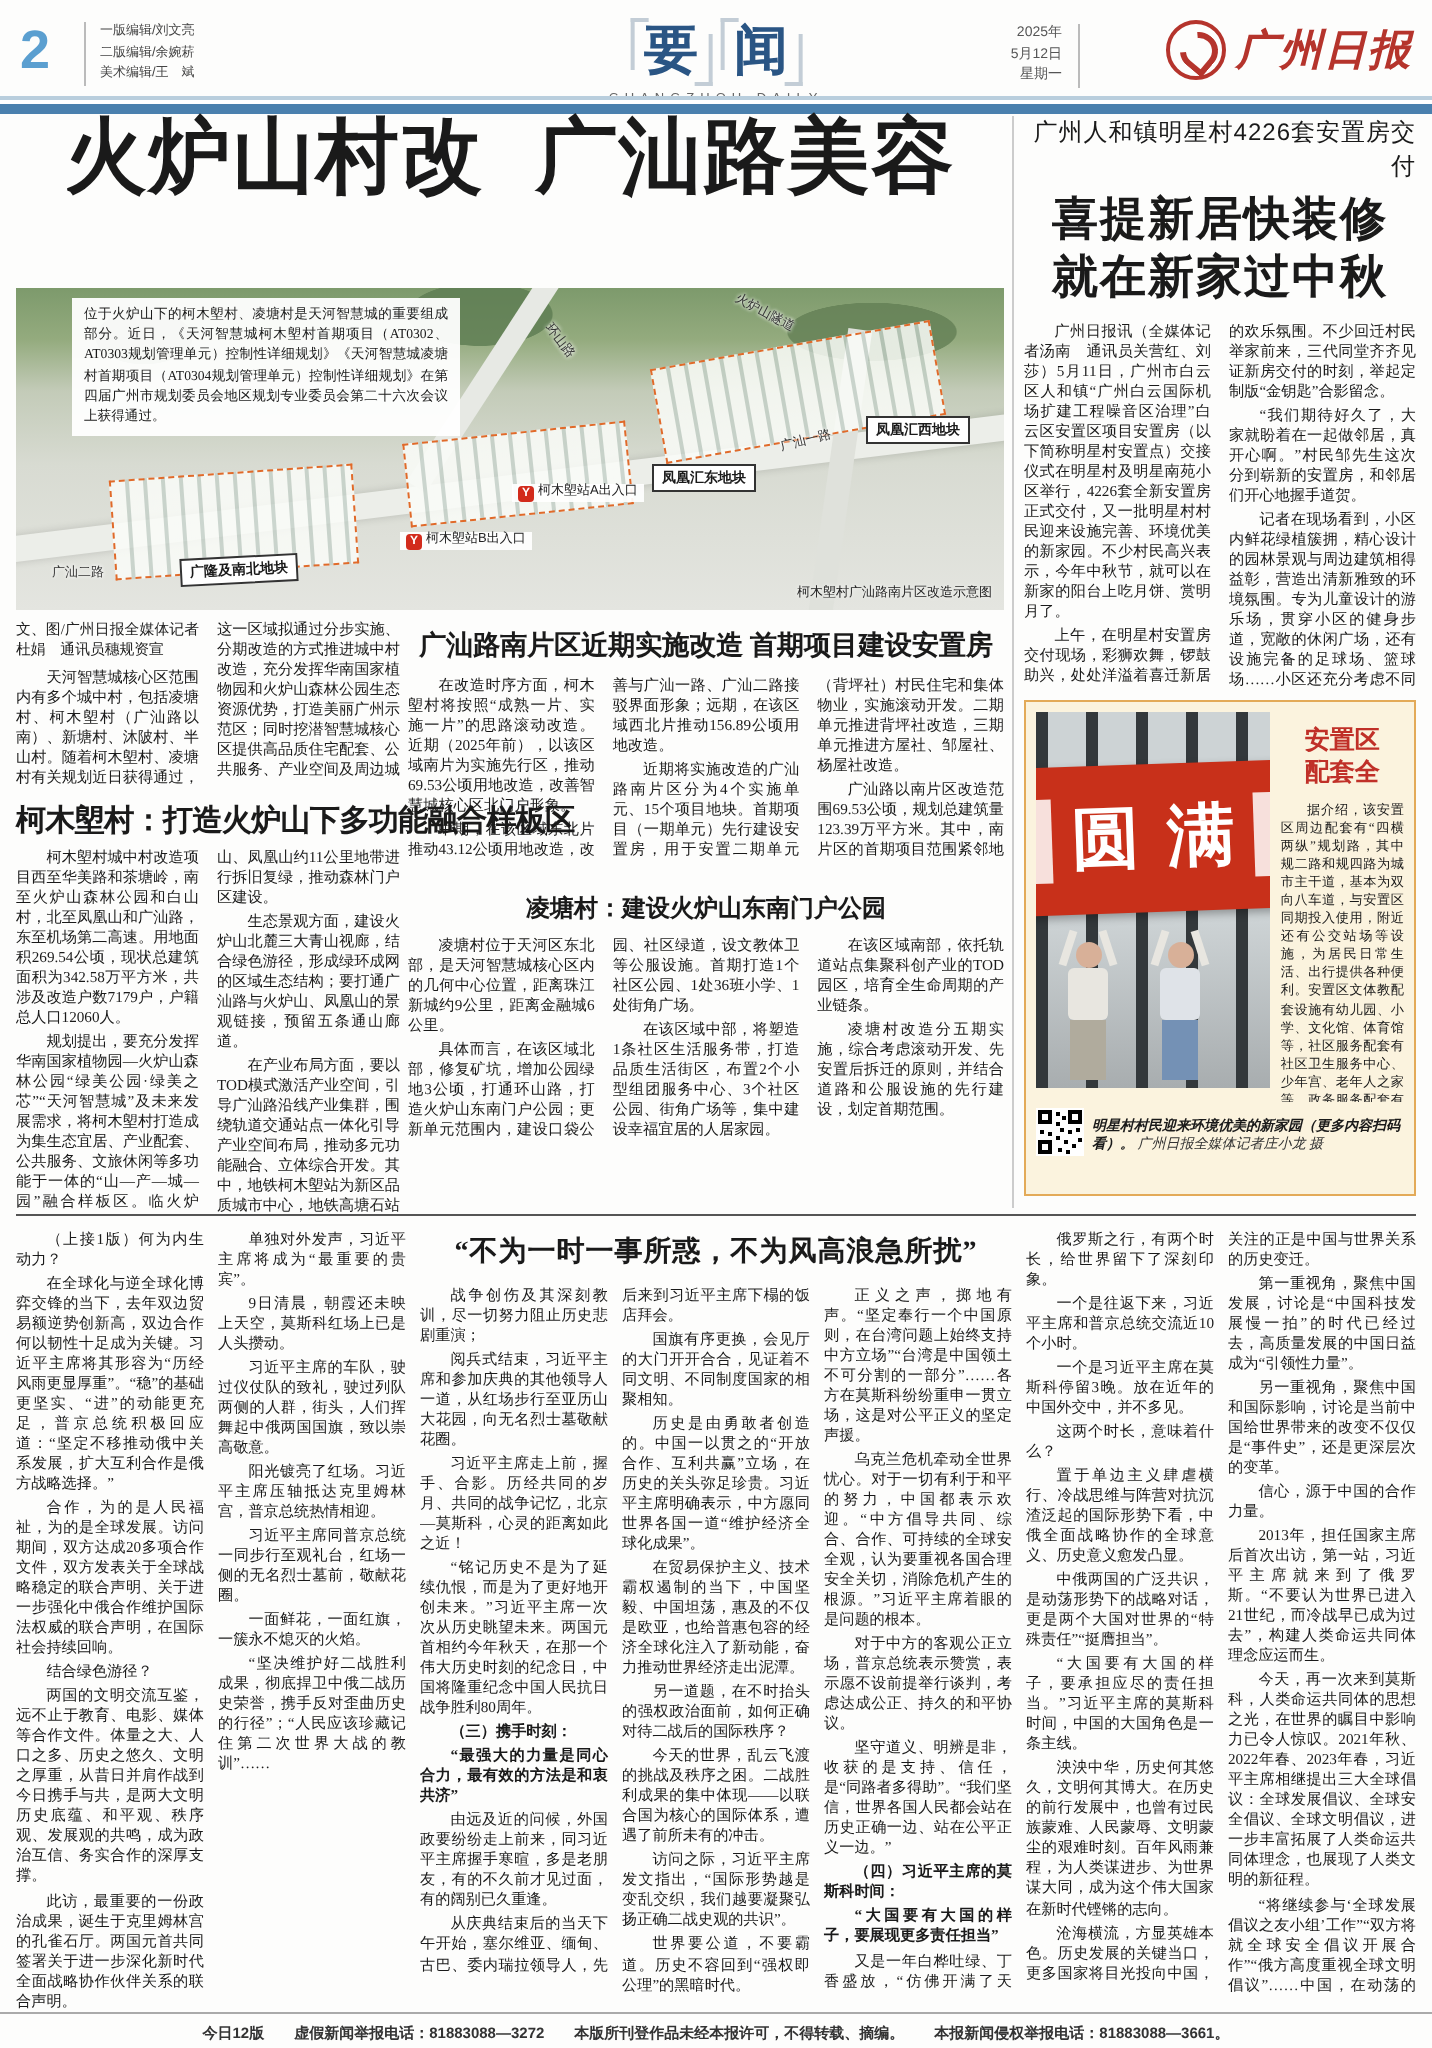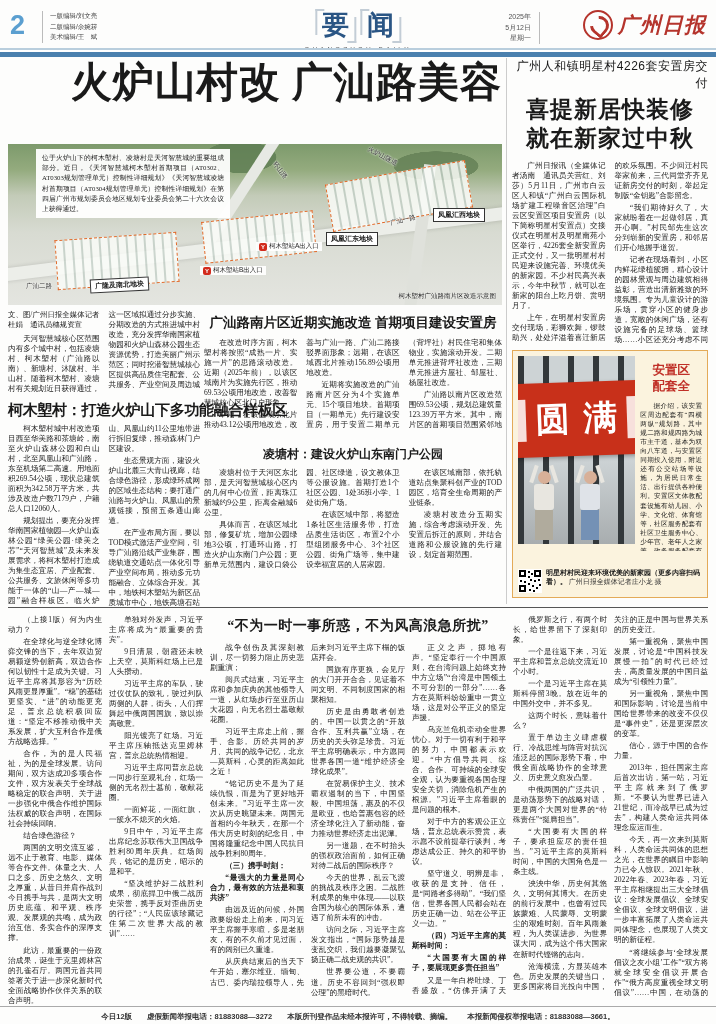--- a/index.html
+++ b/index.html
@@ -24,21 +24,21 @@
   .dateblk{position:absolute;right:168px;top:6px;text-align:right;font-size:7px;line-height:1.5;color:#555;
            border-right:1px solid #bbb;padding-right:8px;font-family:"Liberation Sans",sans-serif;}
   .logo{position:absolute;right:2px;top:4px;display:flex;align-items:center;gap:5px;}
   .logo-icon{width:26px;height:26px;border:2px solid #b5342c;border-radius:50%;position:relative;}
   .logo-icon::after{content:"";position:absolute;left:5px;top:4px;width:13px;height:13px;
                     border:3px solid #b5342c;border-radius:50% 50% 0 50%;transform:rotate(40deg);border-left-color:transparent;}
   .logo-txt{font-size:21px;font-weight:bold;font-style:italic;color:#b5342c;letter-spacing:1px;}
   .hrule{position:absolute;left:0;right:0;top:48px;height:7px;
          border-top:2px solid #b9cedd;background:linear-gradient(#fff 0 2px,#4a80ae 2px 7px);}
   
-  .lead{position:absolute;left:8px;top:57px;width:494px;text-align:right;}
+  .lead{position:absolute;left:8px;top:57px;width:494px;text-align:center;font-family:Liberation Mono, monospace;}
   .lead h1{margin:0;font-size:41px;font-weight:900;letter-spacing:1px;line-height:1.25;}
   .lead .sub{margin-top:5px;font-size:16px;font-weight:600;letter-spacing:.5px;}
   
   .map{position:absolute;left:8px;top:144px;width:494px;height:161px;overflow:hidden;
        background:linear-gradient(180deg,#7d9a6c 0%,#94ab7e 16%,#c3cbb8 32%,#d8dbd2 55%,#e4e5e0 100%);}
   .map .forest{position:absolute;left:-20px;top:-10px;width:560px;height:58px;
        background:radial-gradient(40px 22px at 15% 60%,#55744c 60%,transparent 61%),
                   radial-gradient(60px 26px at 45% 40%,#5d7c52 60%,transparent 61%),
                   radial-gradient(70px 24px at 80% 55%,#637f55 60%,transparent 61%);opacity:.8;}
   .map .road1{position:absolute;left:-30px;top:92px;width:580px;height:13px;background:#eceee9;
@@ -103,21 +103,21 @@
   .kid .arm{position:absolute;top:-6px;width:4px;height:18px;background:#e8e6e0;}
   .kid .body{width:20px;height:26px;background:#e8e6e0;border-radius:3px;margin:0 auto;}
   .kid .legs{width:18px;height:30px;margin:0 auto;background:#7491b5;}
   .kid.k1{left:16px;} .kid.k2{left:62px;}
   .kid.k2 .body{background:#dfe3e8;} .kid.k1 .legs{background:#b0ab9d;}
   .kid .arm.l{left:-2px;transform:rotate(18deg);} .kid .arm.r{right:-2px;transform:rotate(-18deg);}
   .sidebar{width:62px;}
   .sb-title{color:#c03028;font-size:12.5px;font-weight:bold;text-align:center;line-height:1.3;margin:6px 0 6px;}
   .sb-txt{font-size:6.6px;line-height:1.38;text-align:justify;height:150px;overflow:hidden;}
   .sb-txt p{margin:0;text-indent:2em;}
-  .pb-cap{display:flex;gap:4px;margin-top:18px;align-items:flex-start;}
+  .pb-cap{display:flex;gap:4px;margin-top:3px;align-items:flex-end;font-style:italic;}
   .qr{flex:0 0 auto;}
   .pb-cap .cap{font-size:7px;line-height:1.35;font-weight:bold;}
   .pb-cap .cap .credit{font-weight:normal;color:#333;}
   
   .bottomzone{position:absolute;left:8px;top:607px;width:700px;border-top:1px solid #555;padding-top:7px;}
   .bgrid{display:grid;grid-template-columns:repeat(7,1fr);gap:7px;}
   .bcol{height:390px;overflow:hidden;}
   .bmid{grid-column:3/6;} .bright{grid-column:6/8;}
   .quote-h{font-size:14px;font-weight:bold;text-align:center;margin:2px 0 8px;letter-spacing:.5px;}
   .bmid .flow3{column-count:3;column-gap:7px;height:358px;overflow:hidden;}
@@ -310,21 +310,20 @@
           <p>两国的文明交流互鉴，远不止于教育、电影、媒体等合作文件。体量之大、人口之多、历史之悠久、文明之厚重，从昔日并肩作战到今日携手与共，是两大文明历史底蕴、和平观、秩序观、发展观的共鸣，成为政治互信、务实合作的深厚支撑。</p>
           <p>此访，最重要的一份政治成果，诞生于克里姆林宫的孔雀石厅。两国元首共同签署关于进一步深化新时代全面战略协作伙伴关系的联合声明。</p>
         </div>
       <div class="bcol bodytxt">
           <p>单独对外发声，习近平主席将成为“最重要的贵宾”。</p>
           <p>9日清晨，朝霞还未映上天空，莫斯科红场上已是人头攒动。</p>
           <p>习近平主席的车队，驶过仪仗队的致礼，驶过列队两侧的人群，街头，人们挥舞起中俄两国国旗，致以崇高敬意。</p>
           <p>阳光镀亮了红场。习近平主席压轴抵达克里姆林宫，普京总统热情相迎。</p>
           <p>习近平主席同普京总统一同步行至观礼台，红场一侧的无名烈士墓前，敬献花圈。</p>
           <p>一面鲜花，一面红旗，一簇永不熄灭的火焰。</p>
-          <p>9日中午，习近平主席出席纪念苏联伟大卫国战争胜利80周年庆典。红场阅兵，铭记的是历史，昭示的是和平。</p>
           <p>“坚决维护好二战胜利成果，彻底捍卫中俄二战历史荣誉，携手反对歪曲历史的行径”；“人民应该珍藏记住第二次世界大战的教训”……</p>
         </div>
       <div class="bcol bmid">
         <div class="quote-h">“不为一时一事所惑，不为风高浪急所扰”</div>
         <div class="flow3 bodytxt">
             <p>战争创伤及其深刻教训，尽一切努力阻止历史悲剧重演；</p>
             <p>阅兵式结束，习近平主席和参加庆典的其他领导人一道，从红场步行至亚历山大花园，向无名烈士墓敬献花圈。</p>
             <p>习近平主席走上前，握手、合影。历经共同的岁月、共同的战争记忆，北京—莫斯科，心灵的距离如此之近！</p>
             <p>“铭记历史不是为了延续仇恨，而是为了更好地开创未来。”习近平主席一次次从历史眺望未来。两国元首相约今年秋天，在那一个伟大历史时刻的纪念日，中国将隆重纪念中国人民抗日战争胜利80周年。</p>
             <p class="b">（三）携手时刻：</p>

